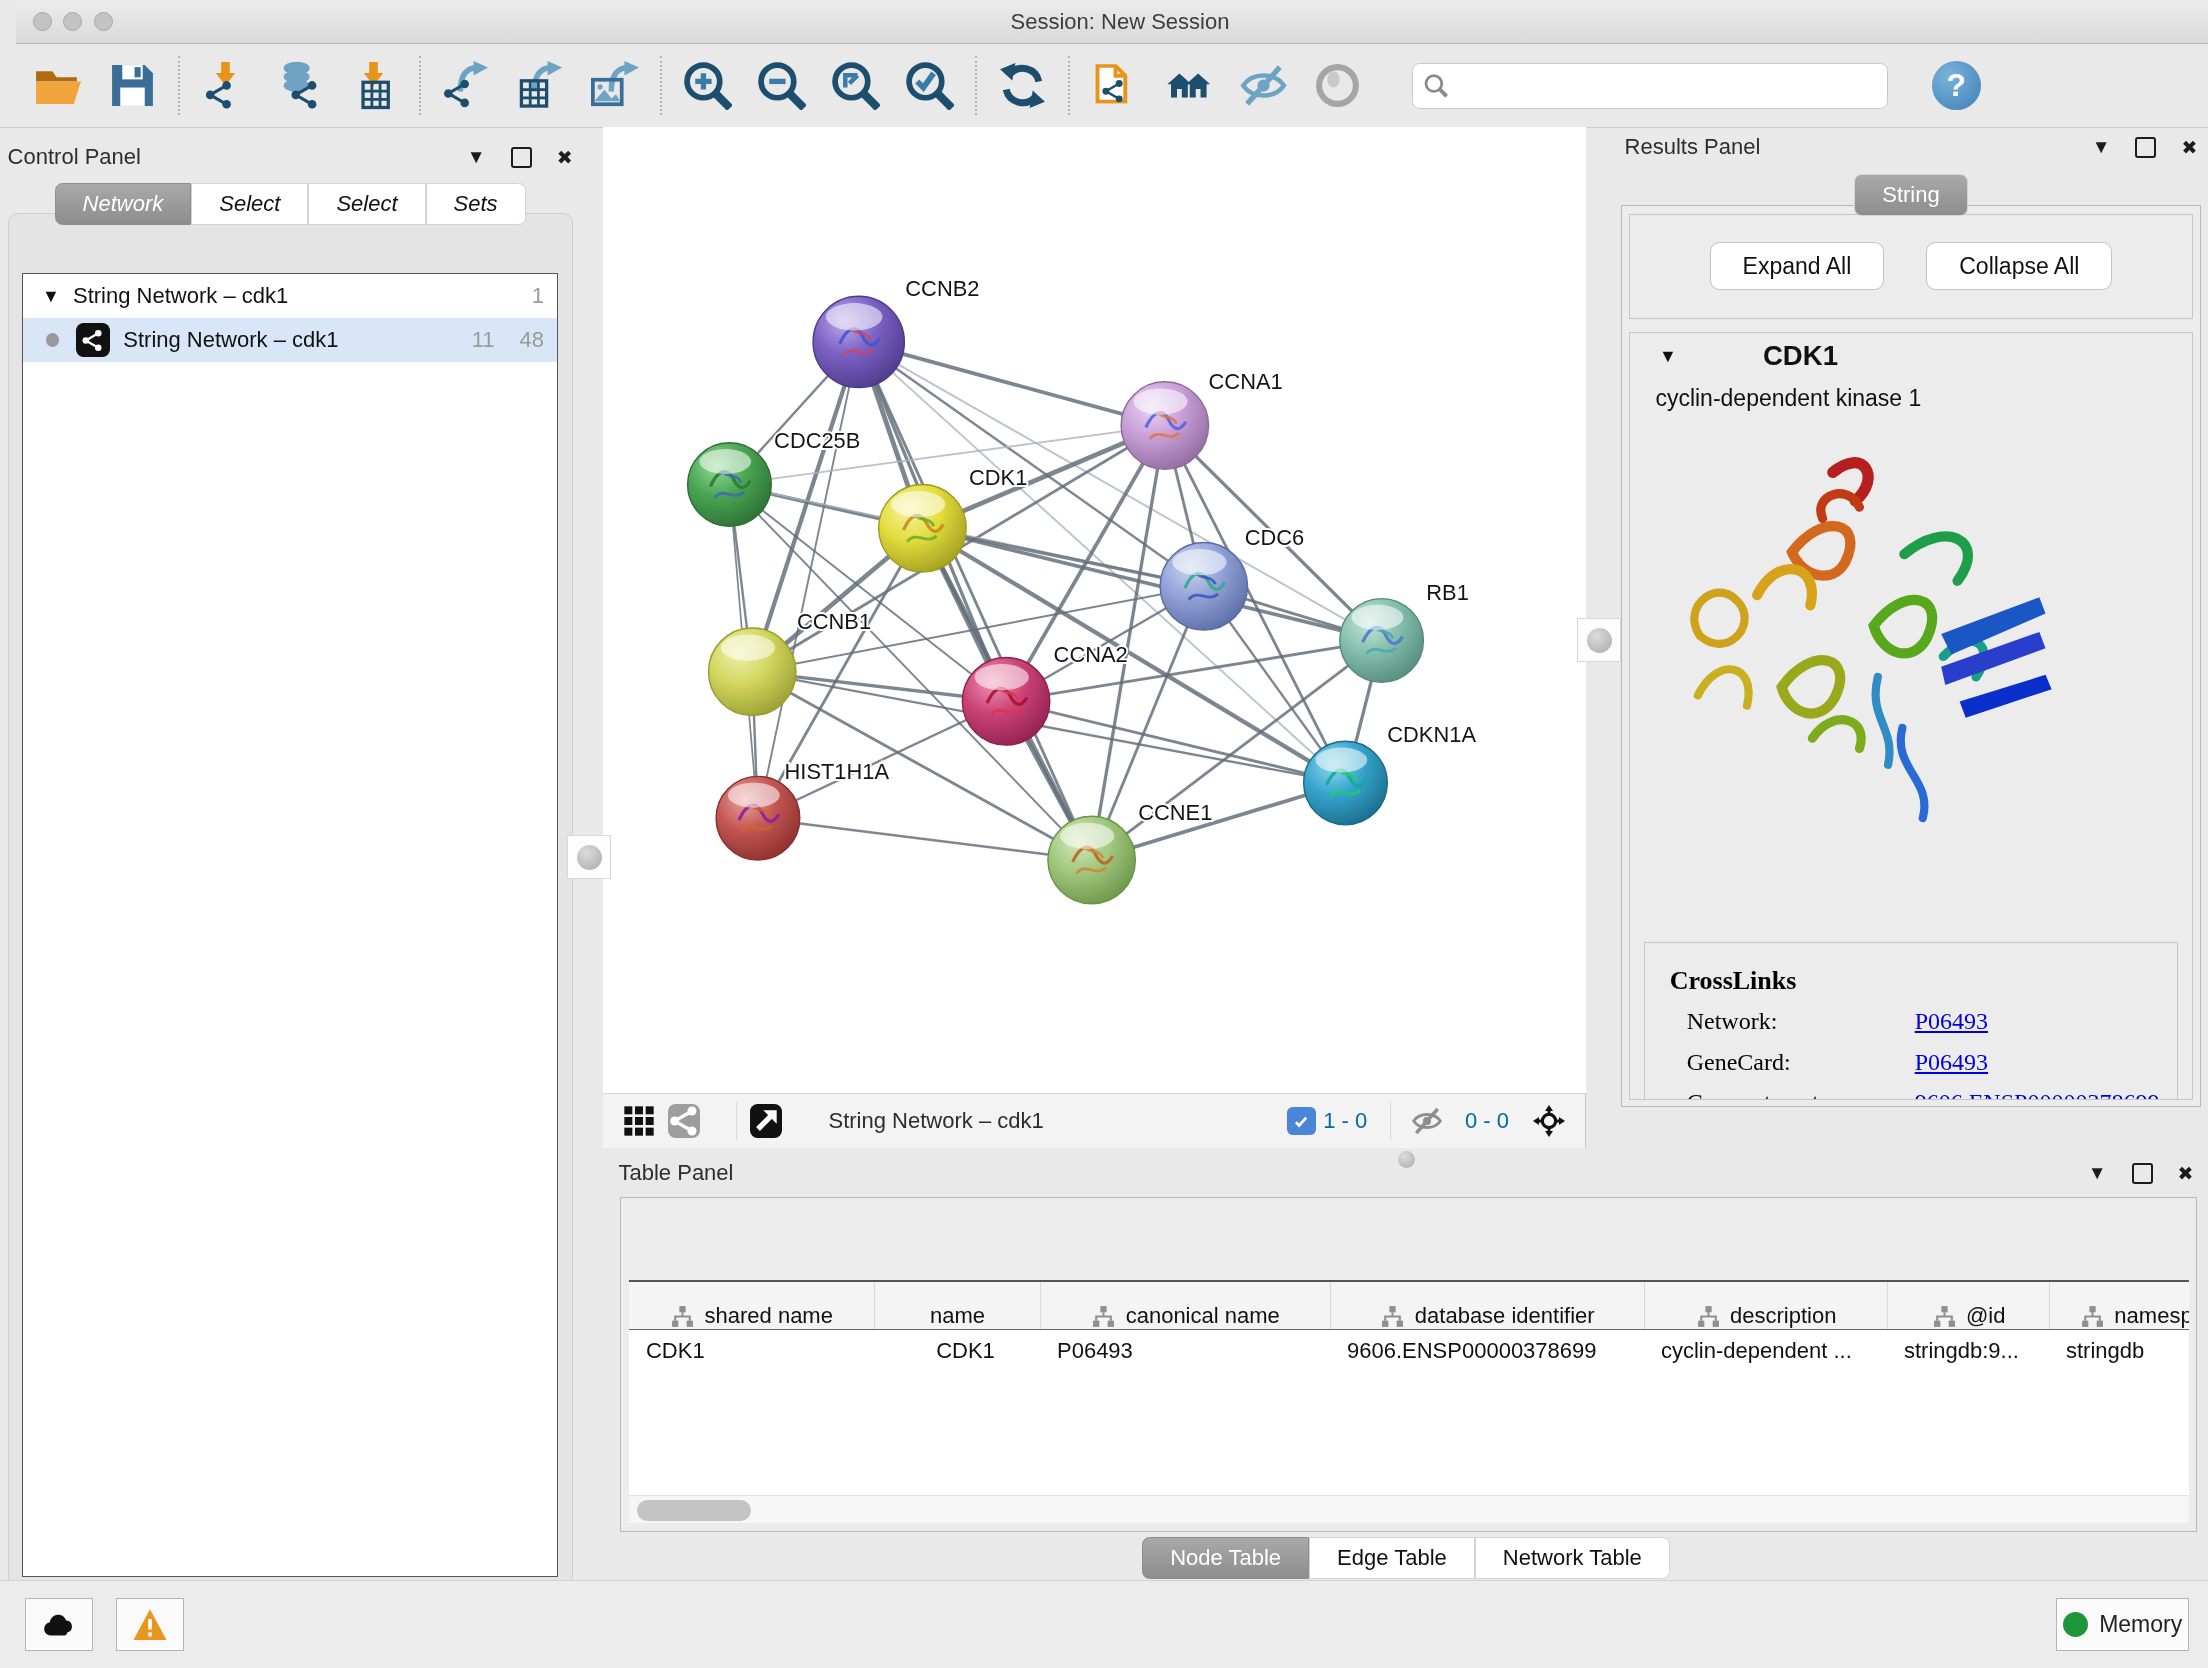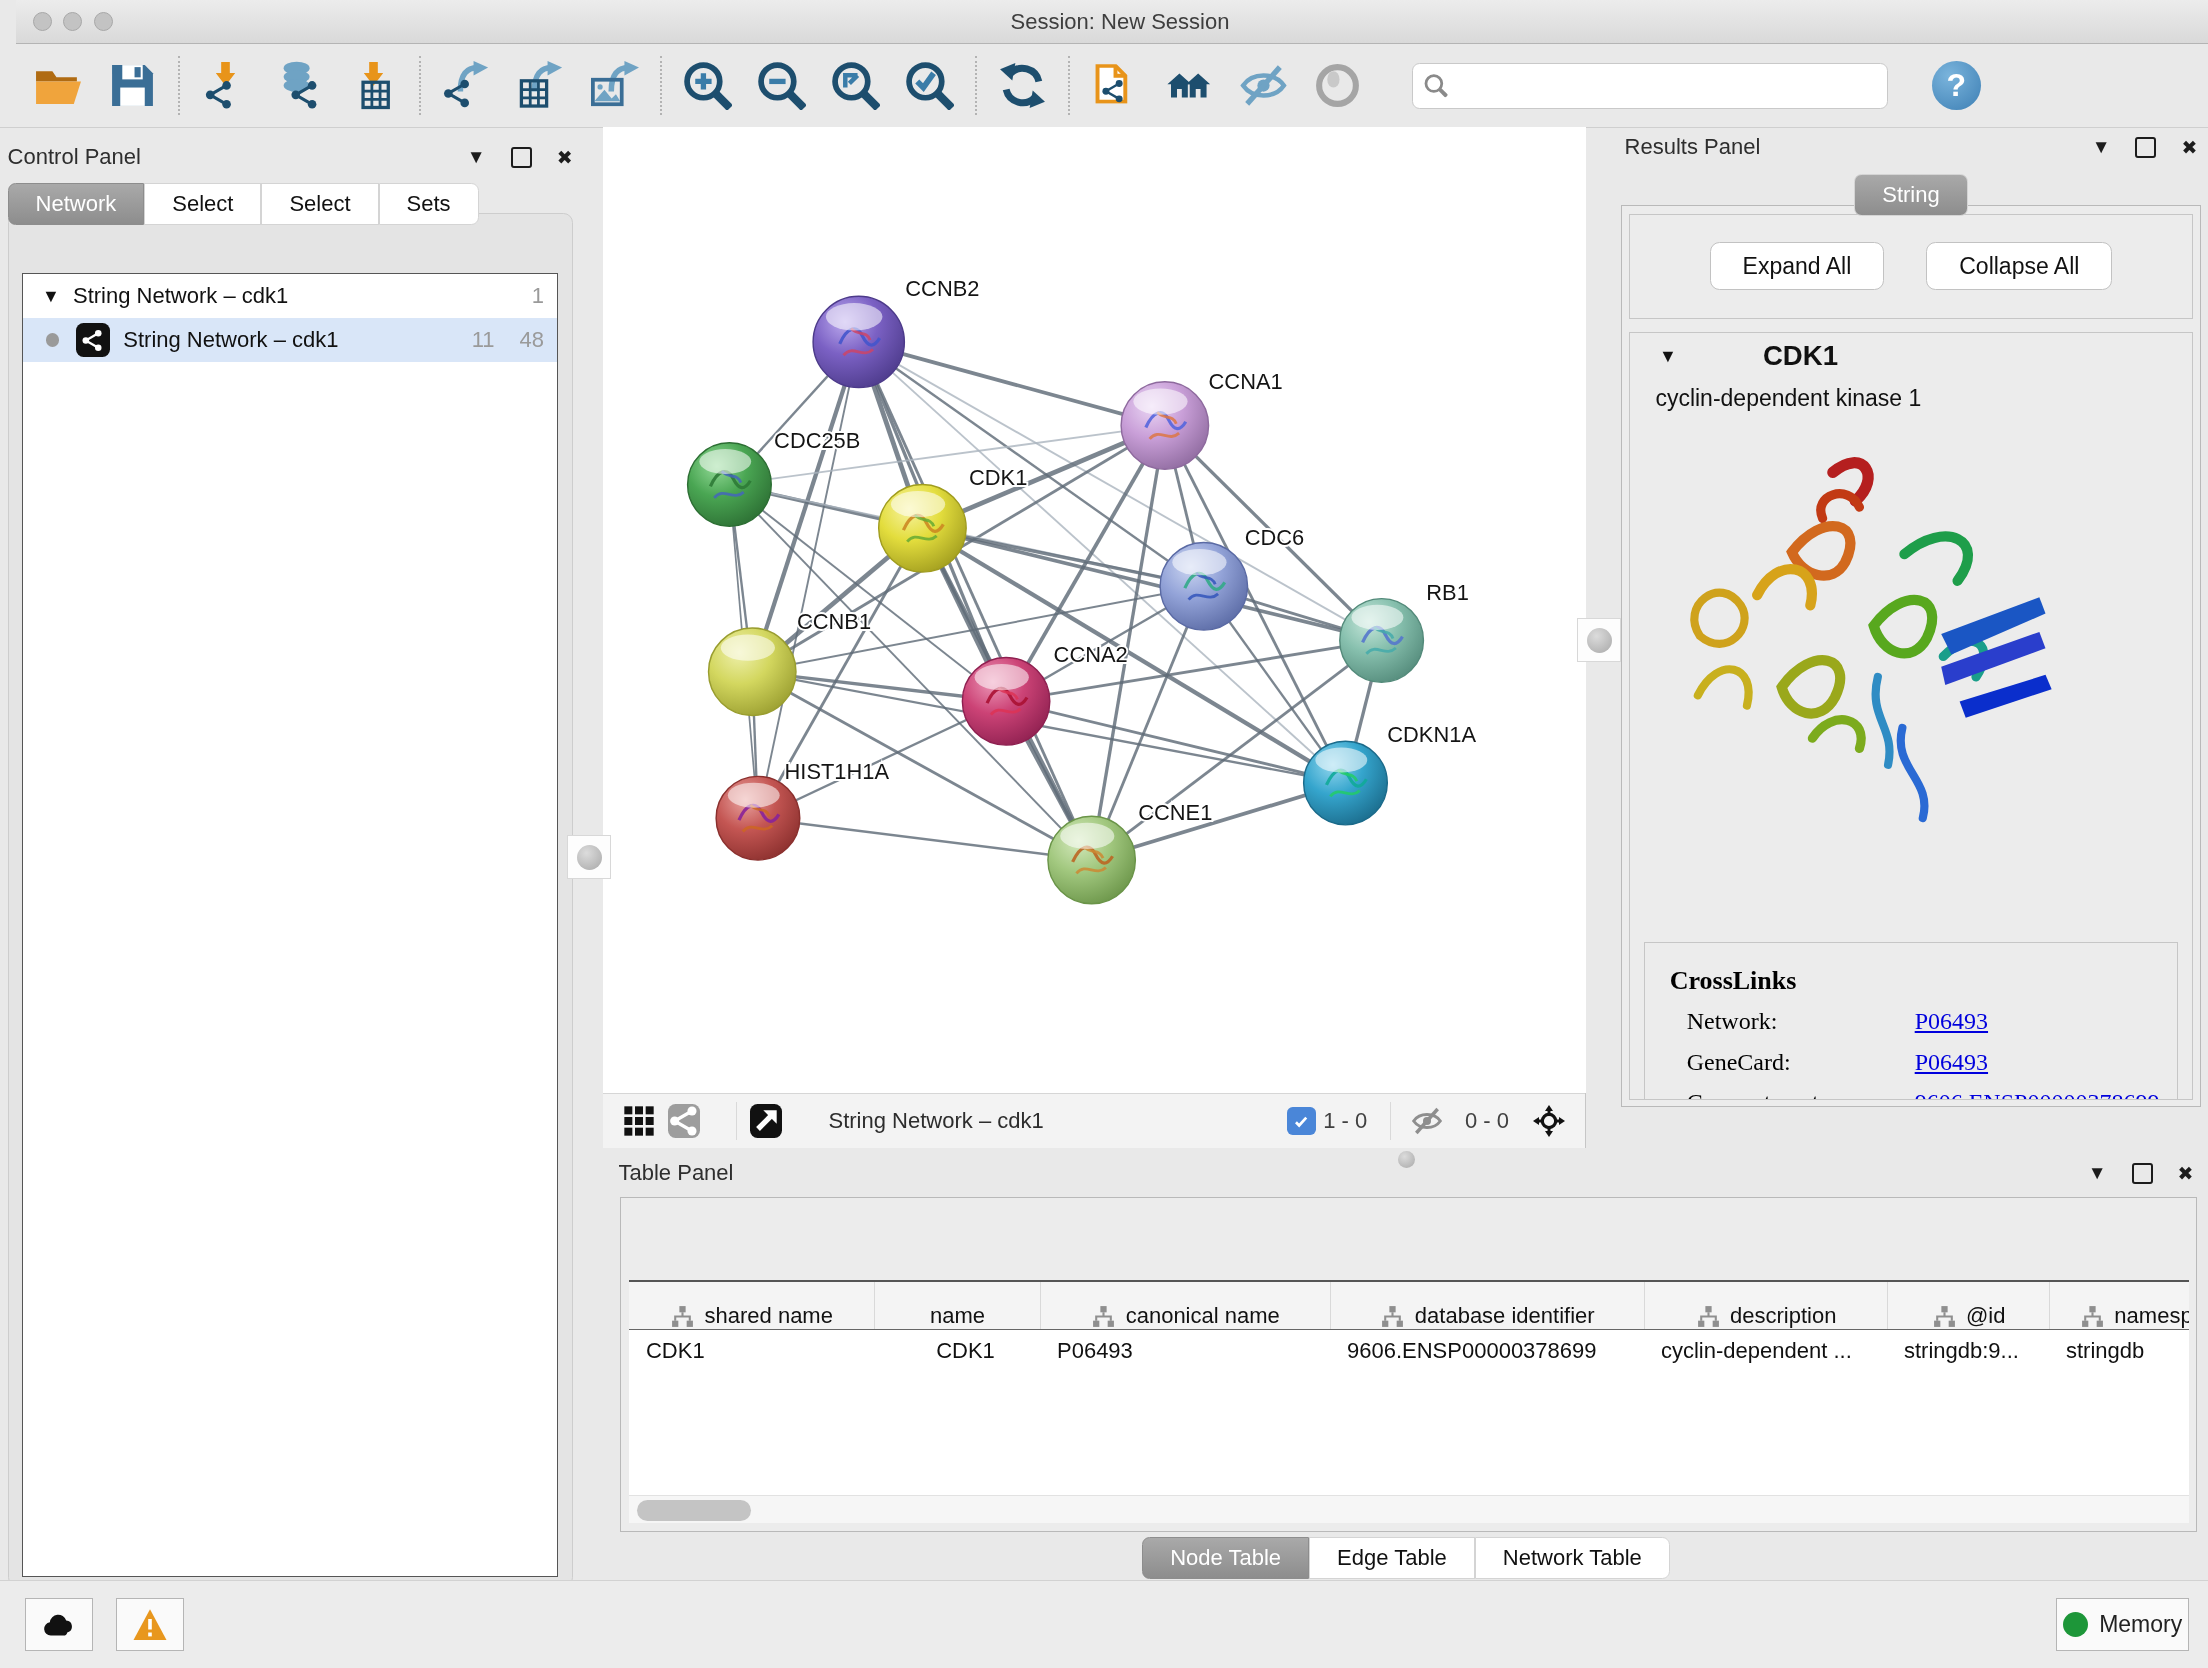--- a/index.html
+++ b/index.html
@@ -35,21 +35,21 @@
   .ph-ic { font-size:19px; color:#1c1c1c; margin-left:25px; }
   .ph-box { width:21px; height:21px; border:2.9px solid #1c1c1c; border-radius:2.9px; margin-left:25px; }
   .tabbtn { height:42px; padding:0 27px; background:#fff; border:1px solid #d4d4d4; font-size:22px;
     display:flex; align-items:center; color:#111; }
   .tabbtn.first { border-radius:7.6px 0 0 7.6px; }
   .tabbtn.last { border-radius:0 7.6px 7.6px 0; }
   .tabbtn.active { background:linear-gradient(#a9a9a9,#8d8d8d); color:#fff; border-color:#8d8d8d; }
 
   
   .control { position:absolute; left:7.6px; top:141px; width:565px; height:1446px; }
-  .ctabs { display:flex; margin-top:9.5px; position:relative; z-index:2; }
+  .ctabs { display:flex; justify-content:center; margin-top:9.5px; position:relative; z-index:2;font-style:italic; }
   .cbody { position:absolute; left:0; top:72px; bottom:0; width:100%; background:#e4e4e4;
     border:1px solid #cdcdcd; border-radius:9.5px; }
   .csub { display:flex; align-items:center; height:49px; padding:0 19px; }
   .csub .lbl { flex:1; text-align:center; font-size:22px; color:#1d1d1d; }
   .chev { width:32px; height:28.5px; }
   .netlist { position:absolute; left:13.3px; right:13.3px; top:59px; bottom:9.5px; background:#fff; border:1.9px solid #555; }
   .nrow { display:flex; align-items:center; height:44px; font-size:22px; padding:0 13.3px; color:#111; }
   .nrow .num { color:#9a9a9a; margin-left:25px; }
   .nrow.child { background:#d9e6f8; }
   .dot { width:13.3px; height:13.3px; border-radius:50%; background:#9a9a9a; margin:0 17px 0 9.5px; }
@@ -63,21 +63,21 @@
   .canvas-wrap { position:absolute; left:603px; top:127px; width:983px; height:1021px;
     background:#fff; border-right:1.9px solid #c6c6c6; }
   .canvas { position:absolute; left:0; top:0; width:983px; height:966px; background:#fff; }
   .canvas svg { width:100%; height:100%; }
   .net-footer { position:absolute; left:0; bottom:0; width:100%; height:55px; background:#f3f3f3;
     border-top:1.9px solid #d6d6d6; display:flex; align-items:center; padding:0 15px; }
   .nf-ic { width:42px; height:42px; display:flex; align-items:center; justify-content:center; margin-right:9.5px; }
   .nf-ic svg { width:32px; height:32px; }
   .nf-sep { width:0; height:38px; border-left:1.9px solid #d9d9d9; margin:0 15px; }
   .nf-title { font-size:22px; color:#2d2d2d; margin-left:25px; }
-  .nf-count { font-size:22px; color:#404040; margin:0 7.6px; }
+  .nf-count { font-size:22px; color:#0369a1; margin:0 7.6px; }
   .cbox { width:28.5px; height:28.5px; background:#4a86d8; border-radius:5.7px; display:flex; align-items:center;
     justify-content:center; }
   .cbox svg { width:19px; height:19px; color:#fff; }
   .grip { position:absolute; background:#fdfdfd; border:1px solid #d8d8d8; display:flex; align-items:center;
     justify-content:center; }
   .grip i { width:25px; height:25px; border-radius:50%;
     background:radial-gradient(circle at 38% 32%, #dcdcdc, #a8a8a8); display:block; }
 
   
   .results { position:absolute; left:1617px; top:131px; width:588px; height:976px; }

